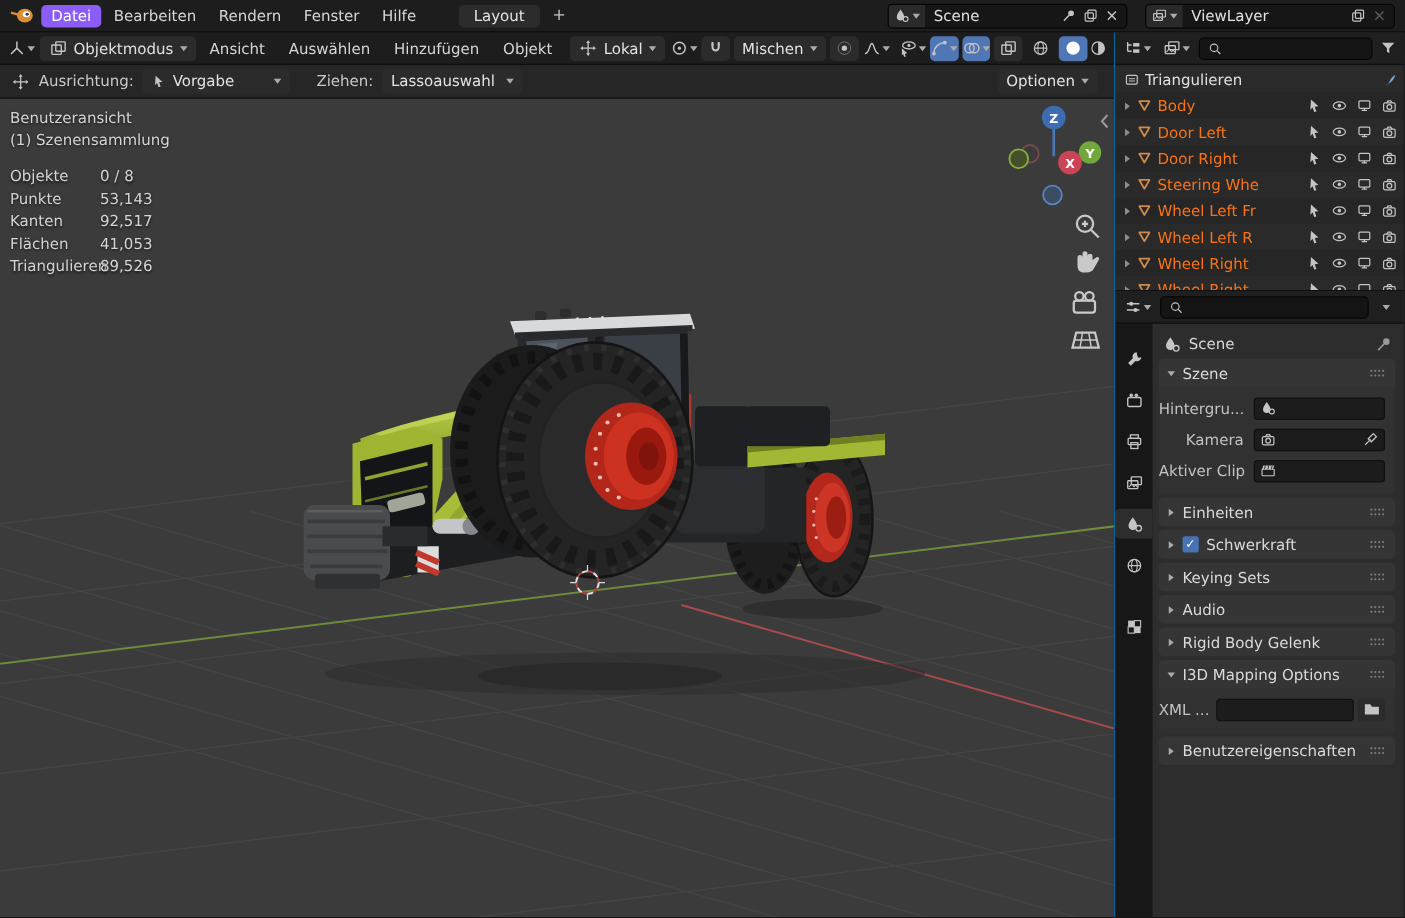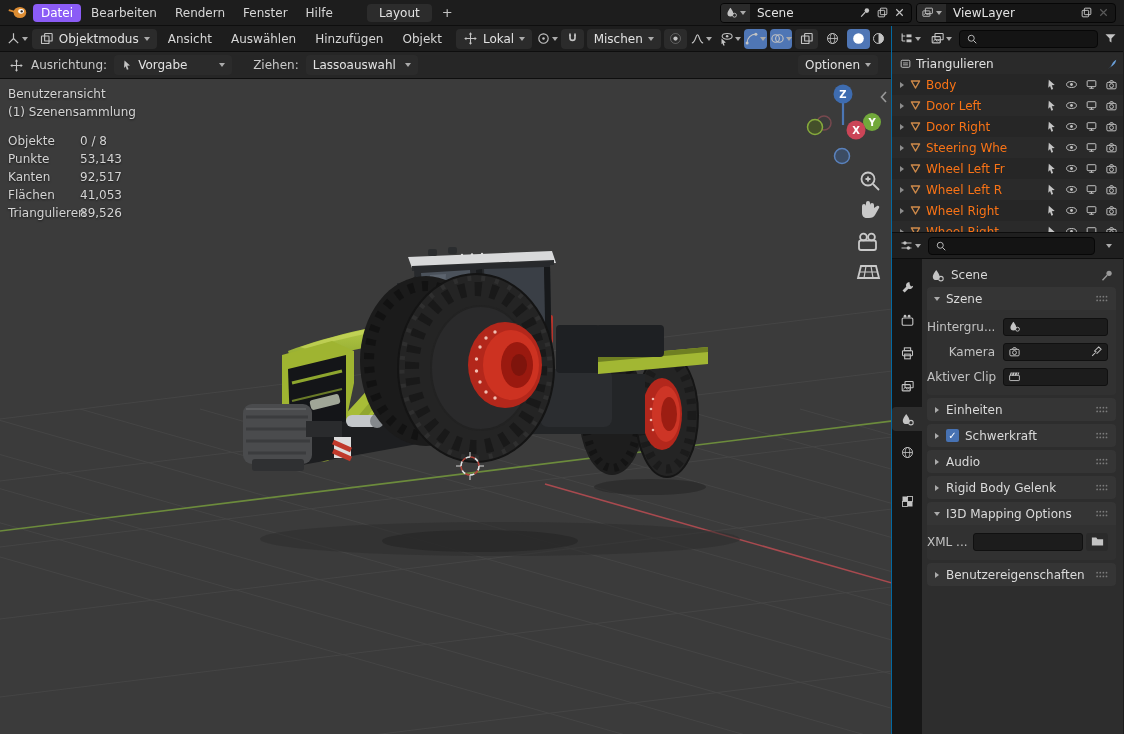--- a/index.html
+++ b/index.html
@@ -263,21 +263,21 @@
       <svg class="i" style="margin-right:4px">
           <use href="#s-pin"></use>
         </svg>
       <svg class="i" style="margin-right:4px">
           <use href="#s-copy"></use>
         </svg>
       <svg class="i" style="margin-right:5px">
           <use href="#s-x"></use>
         </svg>
     </div>
-    <div class="idsel" style="width:200px;margin-left:2px">
+    <div class="idsel" style="width:200px;margin-left:12px">
       <span class="ibtn">
           <svg class="i">
             <use href="#s-photos"></use>
           </svg>
           <span class="chev"></span>
         </span>
       <span class="txt">ViewLayer</span>
       <svg class="i" style="margin-right:4px">
           <use href="#s-copy"></use>
         </svg>
@@ -927,20 +927,29 @@
                   <span class="cbx">✓</span>
                   <span>Schwerkraft</span>
                   <svg class="i grip">
                     <use href="#s-grip"></use>
                   </svg>
                 </div>
             </div>
             <div class="panel">
               <div class="phead">
                   <span class="chev r"></span>
+                  <span>Keying Sets</span>
+                  <svg class="i grip">
+                    <use href="#s-grip"></use>
+                  </svg>
+                </div>
+            </div>
+            <div class="panel">
+              <div class="phead">
+                  <span class="chev r"></span>
                   <span>Audio</span>
                   <svg class="i grip">
                     <use href="#s-grip"></use>
                   </svg>
                 </div>
             </div>
             <div class="panel">
               <div class="phead">
                   <span class="chev r"></span>
                   <span>Rigid Body Gelenk</span>

